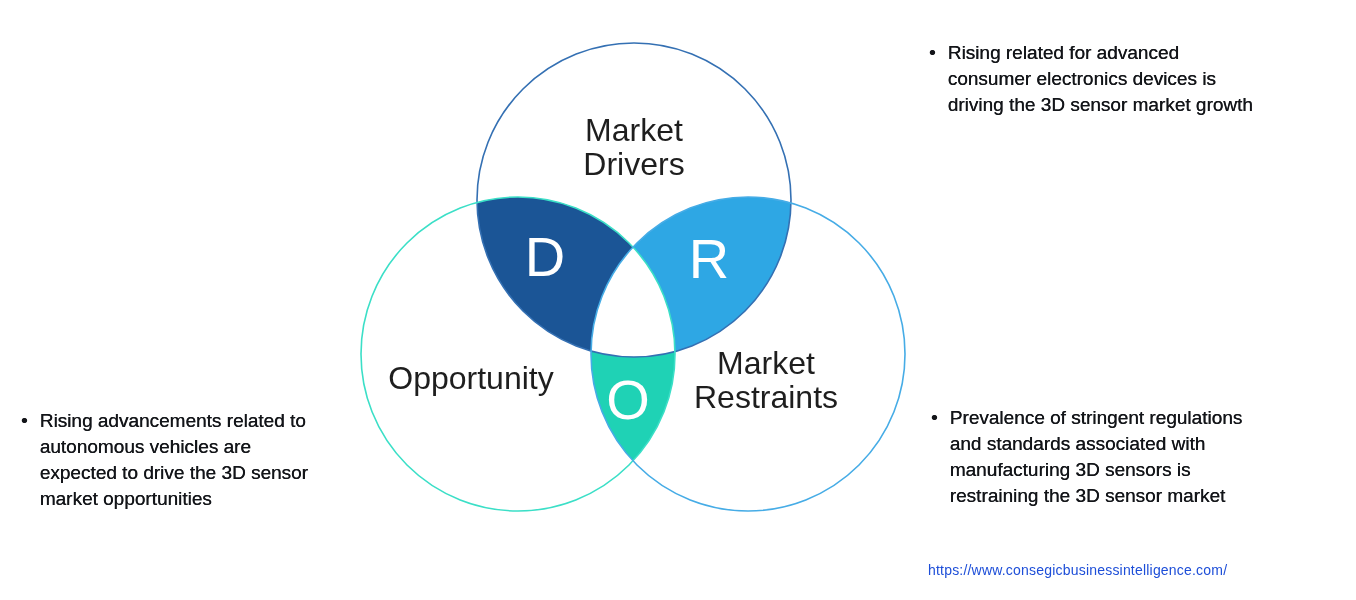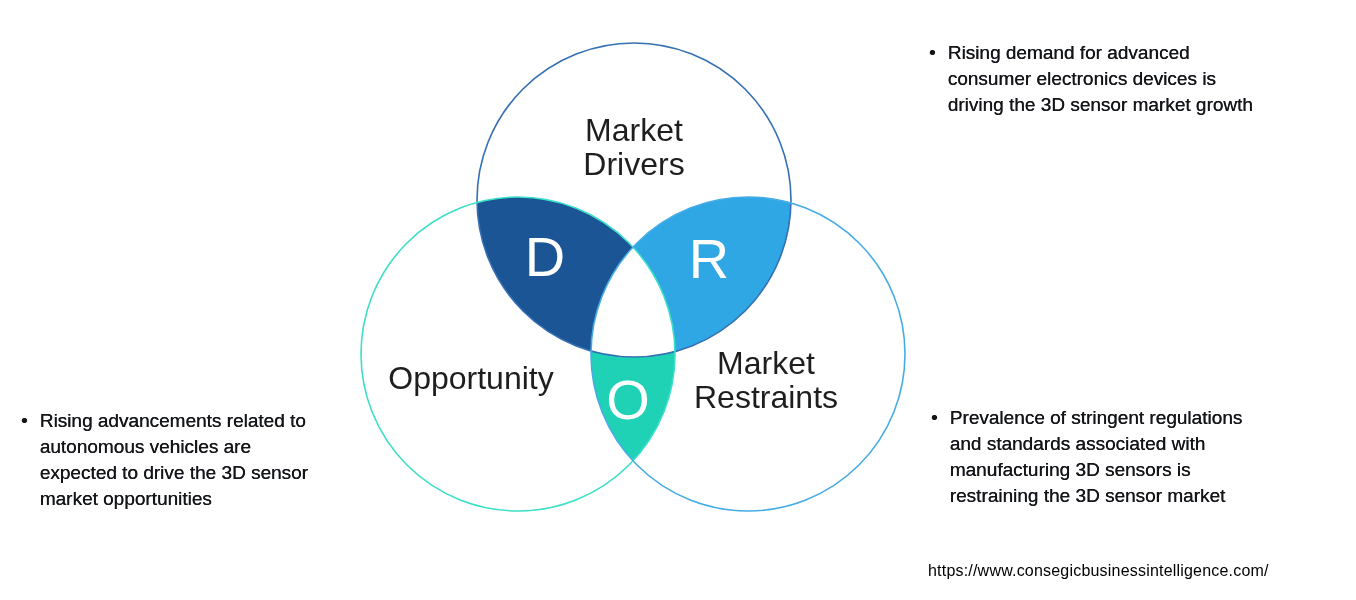--- a/index.html
+++ b/index.html
@@ -40,23 +40,23 @@
     text-shadow: 0.3px 0 0 currentColor;
   }
   .note-text { white-space: pre-line; }
   .marker { line-height: 26px; font-size: 19px; }
   .note-tr { left: 929px; top: 40px; }
   .note-bl { left: 21px;  top: 408px; }
   .note-br { left: 931px; top: 405px; }
   .source {
     position: absolute;
     left: 928px; top: 562px;
-    font-size: 16px;
+    font-size: 14px;
     letter-spacing: 0.2px;
-    color: #000000;
+    color: #1d4ed8;
   }
 </style>
 </head>
 <body>
 
 <div class="stage">
 
   <svg class="venn" width="1356" height="600" viewBox="0 0 1356 600">
     <defs>
       <clipPath id="clipT">
@@ -93,21 +93,21 @@
     <text class="clabel" x="766" y="374">Market</text>
     <text class="clabel" x="766" y="408">Restraints</text>
 
     <text class="letter" x="545" y="276">D</text>
     <text class="letter" x="709" y="278">R</text>
     <text class="letter" x="628" y="419">O</text>
   </svg>
 
   <div class="note note-tr">
     <span class="marker">•</span>
-    <span class="note-text">Rising demand for advanced
+    <span class="note-text">Rising related for advanced
 consumer electronics devices is
 driving the 3D sensor market growth</span>
   </div>
 
   <div class="note note-bl">
     <span class="marker">•</span>
     <span class="note-text">Rising advancements related to
 autonomous vehicles are
 expected to drive the 3D sensor
 market opportunities</span>

